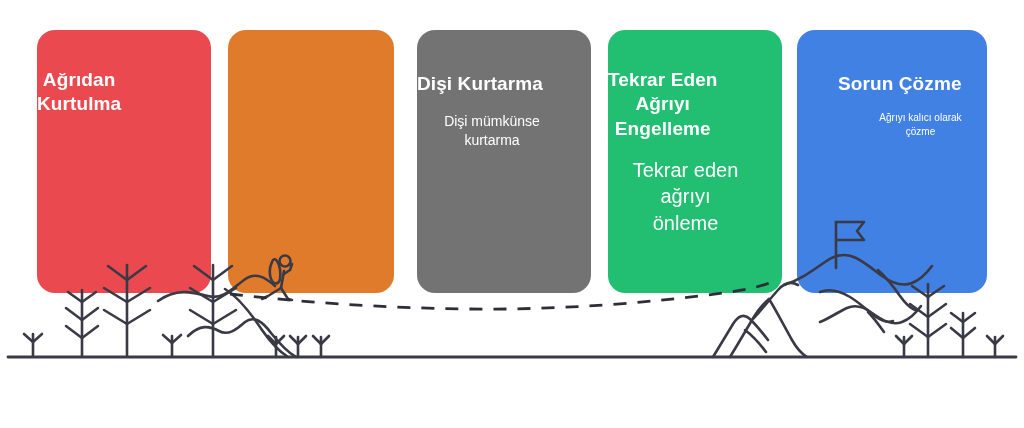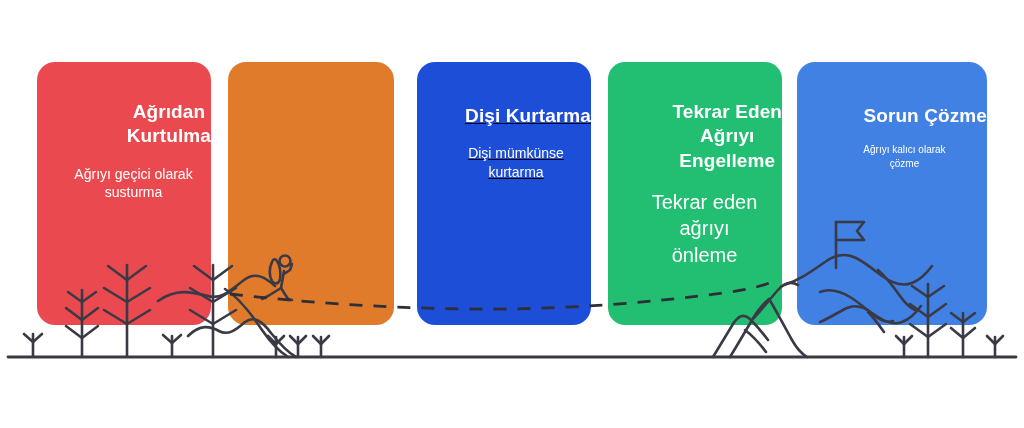--- a/index.html
+++ b/index.html
@@ -28,22 +28,21 @@
     z-index: 1;
   }
   .card {
     position: absolute;
     top: 30px;
     height: 263px;
     border-radius: 18px;
     box-sizing: border-box;
     display: flex;
     flex-direction: column;
-    align-items: flex-end;
-    margin-top: 32px;
+    align-items: flex-start;
   }
   .card-title {
     color: #ffffff;
     font-weight: bold;
     text-align: center;
     line-height: 1.28;
     letter-spacing: 0.1px;
     white-space: pre-line;
   }
   .card-desc {
@@ -91,28 +90,26 @@
 </head>
 <body>
 
 <div id="infographic">
 
   <div class="cards-layer">
 
     <div class="card" id="card-0" style="background: rgb(234, 74, 79);">
       <div class="card-title">Ağrıdan
 Kurtulma</div>
-      <div class="card-desc">Ağrıyı geçici olarak
-susturma</div>
     </div>
 
     <div class="card" id="card-1" style="background: rgb(224, 123, 44);">
     </div>
 
-    <div class="card" id="card-2" style="background: #1d4ed8; text-decoration: underline;">
+    <div class="card" id="card-2" style="background: #737373;">
       <div class="card-title">Dişi Kurtarma</div>
       <div class="card-desc">Dişi mümkünse
 kurtarma</div>
     </div>
 
     <div class="card" id="card-3" style="background: rgb(34, 190, 113); border-radius: 17px;">
       <div class="card-title">Tekrar Eden
 Ağrıyı
 Engelleme</div>
       <div class="card-desc">Tekrar eden ağrıyı

